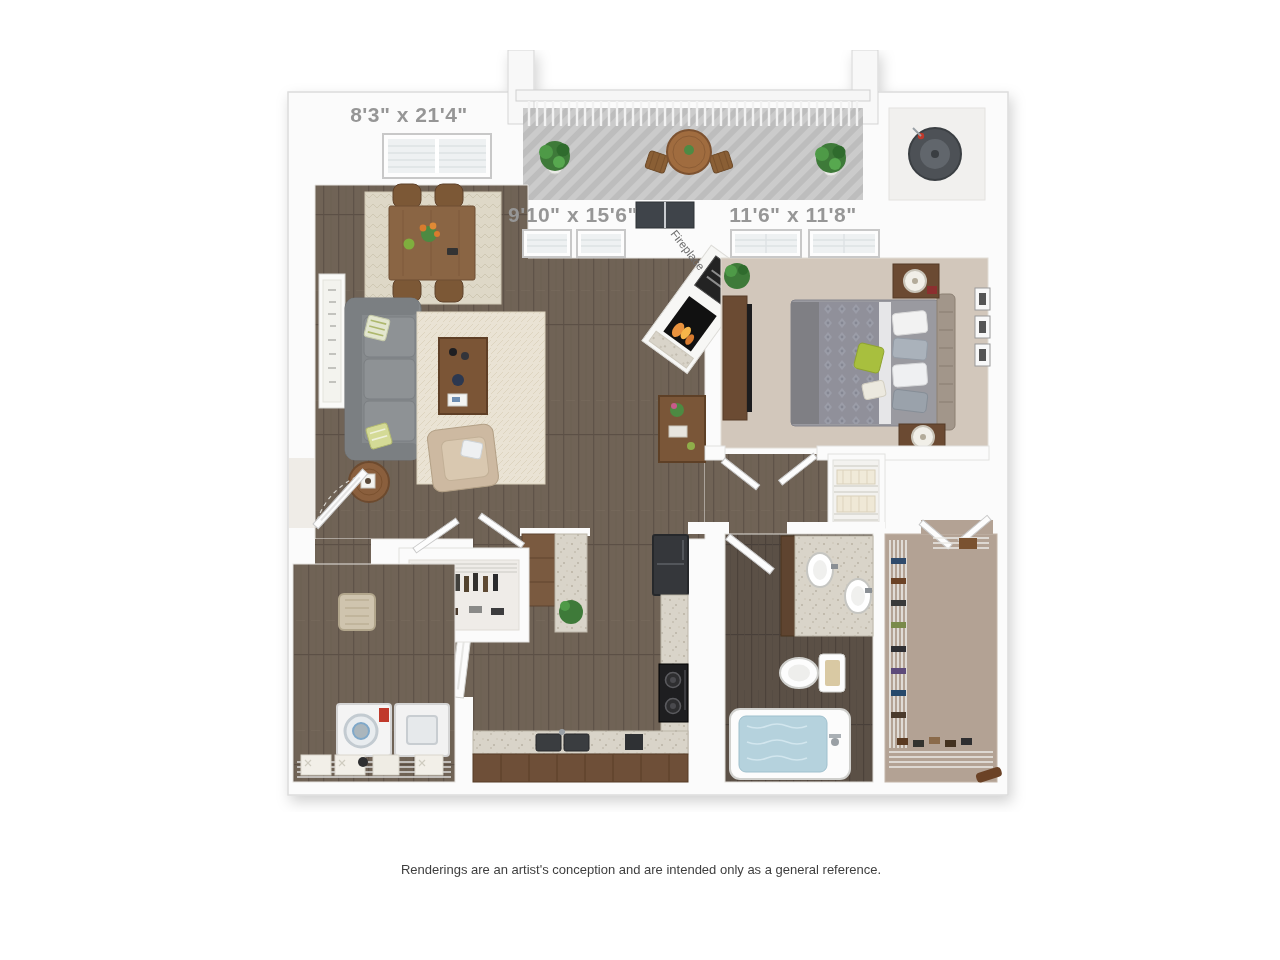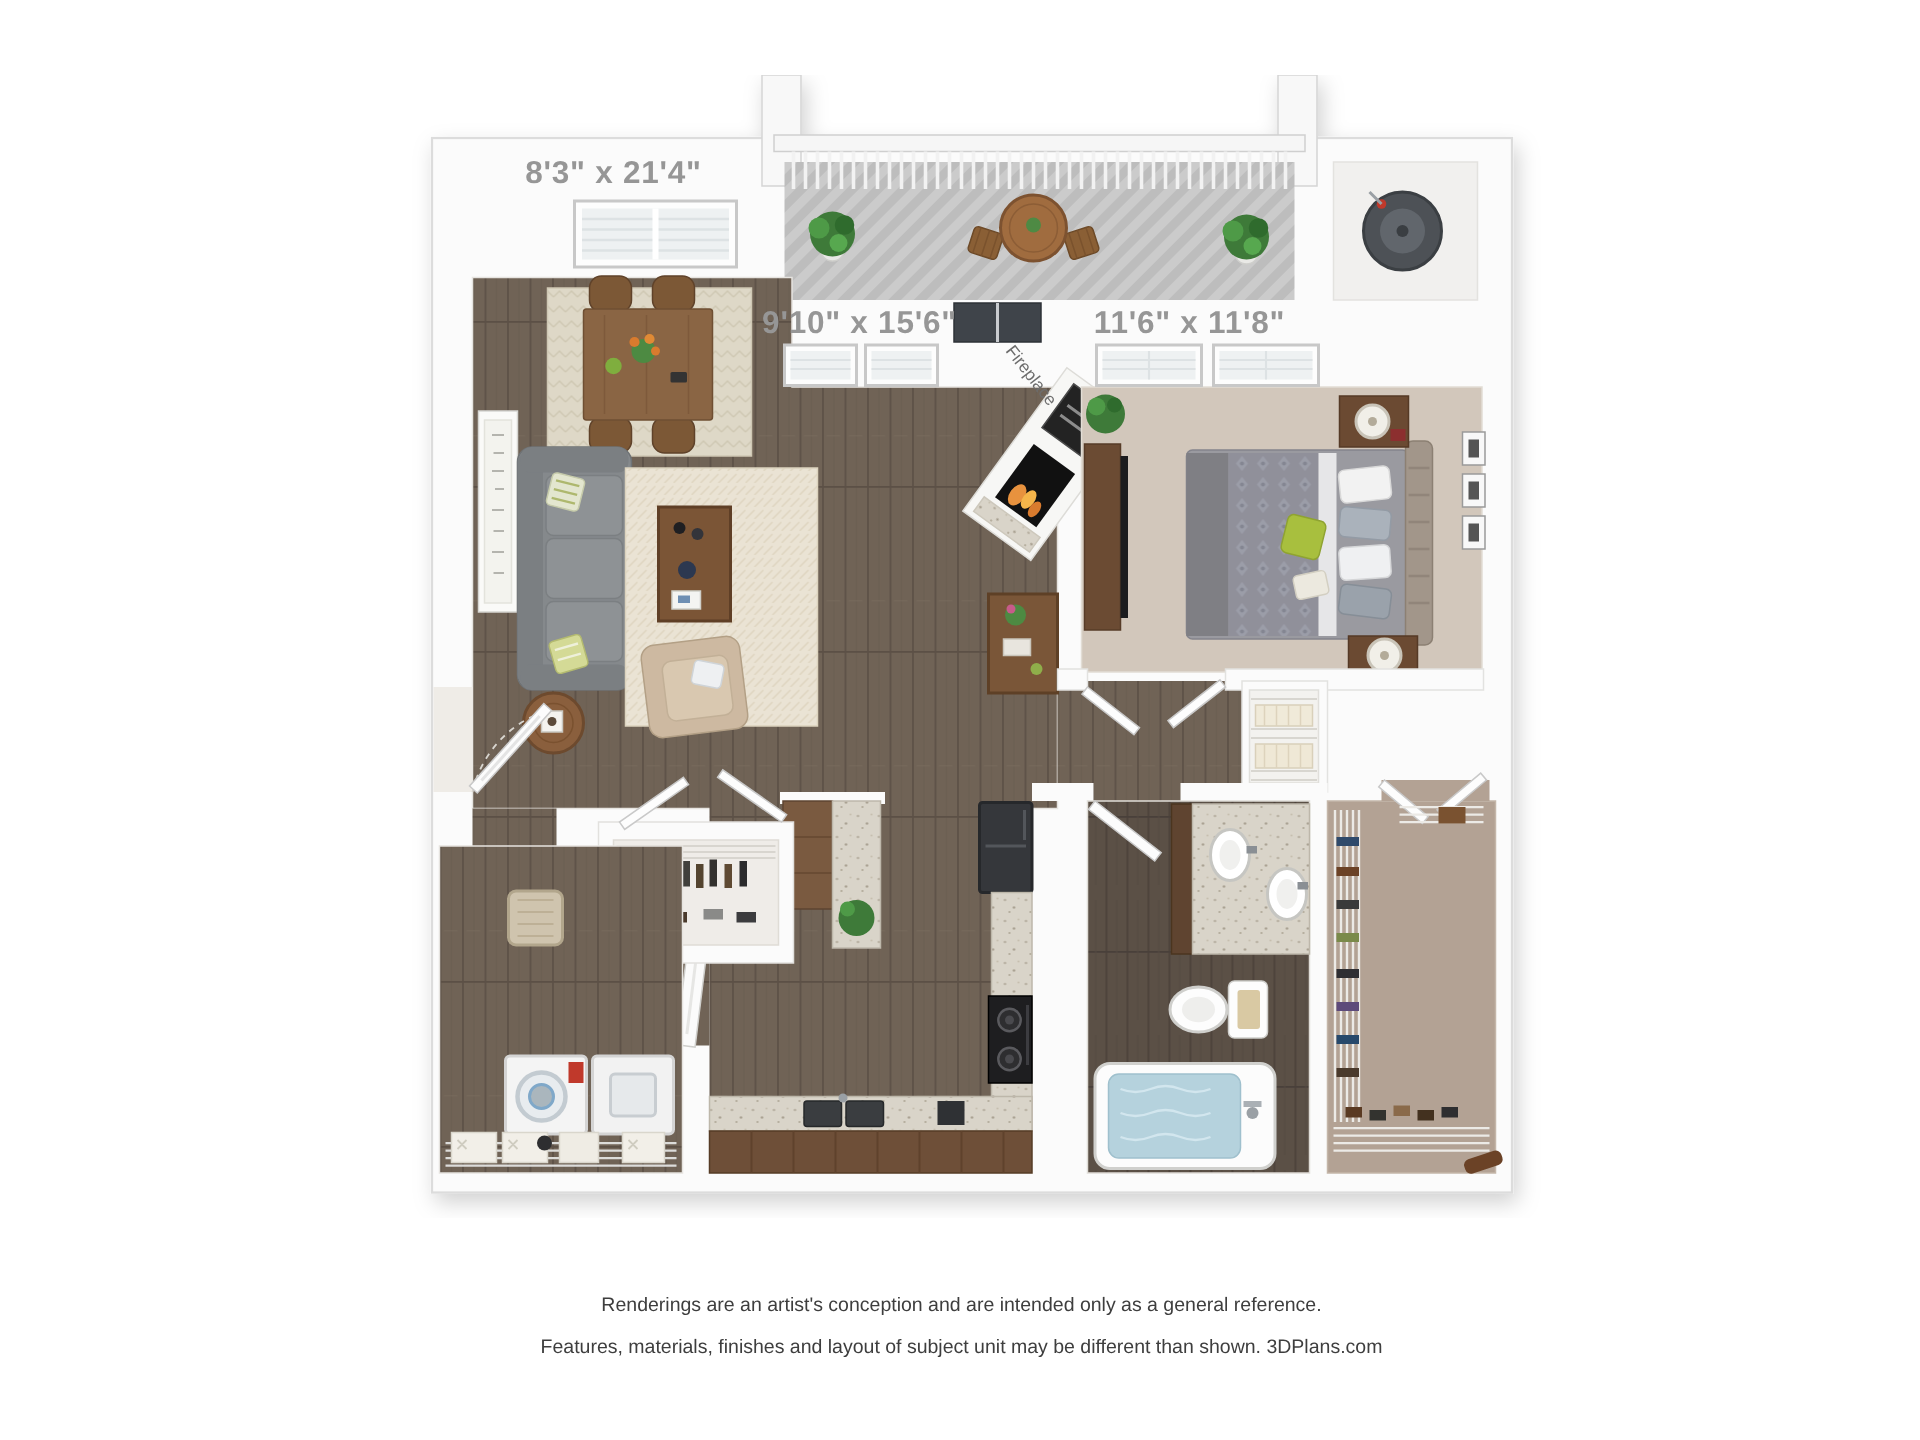--- a/index.html
+++ b/index.html
@@ -522,14 +522,13 @@
     <text x="176" y="72" text-anchor="middle" class="dim-label">8'3" x 21'4"</text>
     <text x="340" y="172" text-anchor="middle" class="dim-label">9'10" x 15'6"</text>
     <text x="560" y="172" text-anchor="middle" class="dim-label">11'6" x 11'8"</text>
     <text transform="translate(437,184) rotate(52)" class="fp-label">Fireplace</text>
   </g>
 </svg>
 </div>
 
 <div class="disclaimer">
   <div>Renderings are an artist's conception and are intended only as a general reference.</div>
-  <div>Features, materials, finishes and layout of subject unit may be different than shown. 3DPlans.com</div>
 </div>
 
 </body></html>

